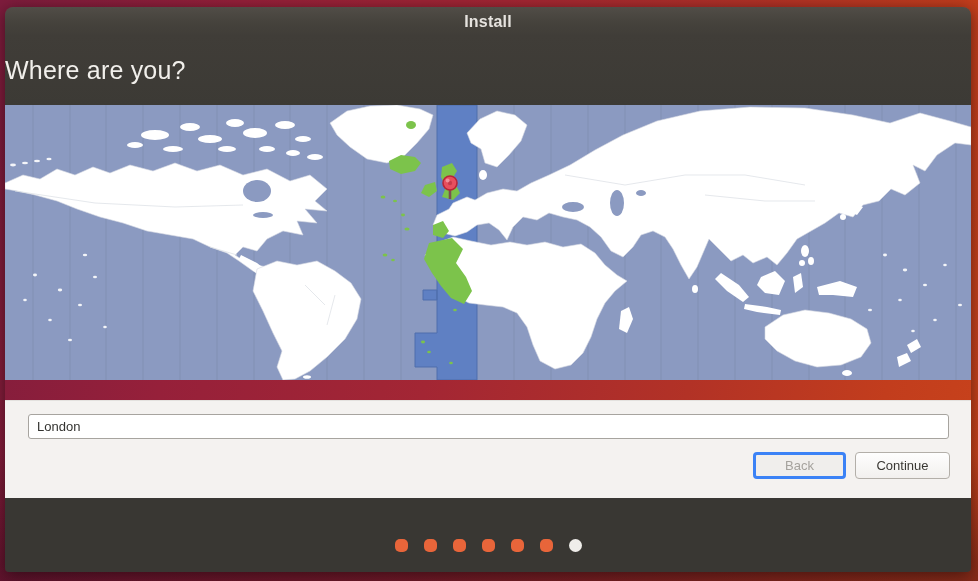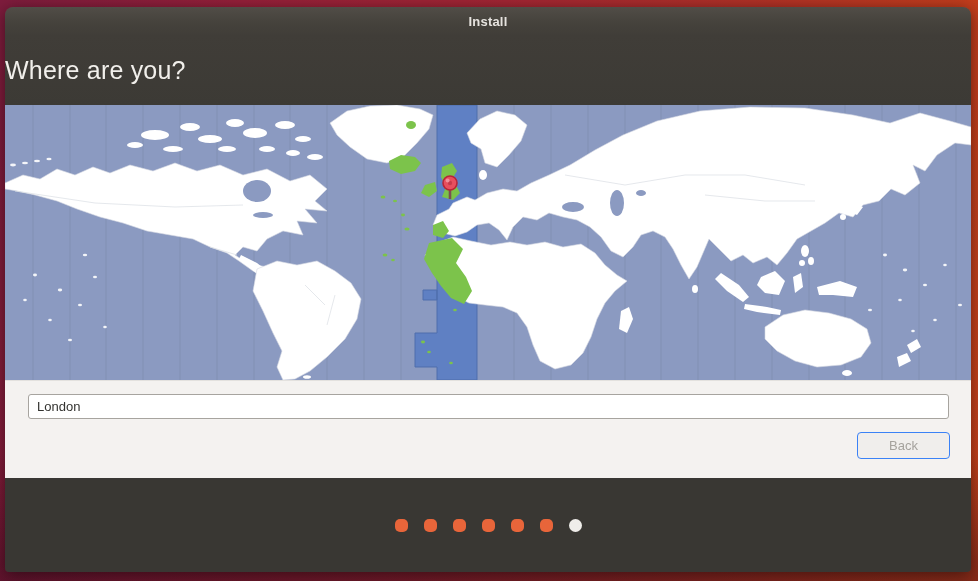--- a/index.html
+++ b/index.html
@@ -15,46 +15,47 @@
     position:absolute; left:5px; top:7px; width:966px; height:565px;
     border-radius:8px 8px 4px 4px; overflow:hidden;
     box-shadow:0 3px 16px rgba(0,0,0,.5);
     display:flex; flex-direction:column;
   }
   .titlebar {
     height:29px; flex:0 0 29px;
     background:linear-gradient(180deg,#514d47 0%,#45423c 55%,#403d38 100%);
     display:flex; align-items:center; justify-content:center;
   }
-  .titlebar-text { color:#e6e3df; font-size:13px; font-weight:bold; letter-spacing:.2px; }
+  .titlebar-text { color:#e6e3df; font-size:16px; font-weight:bold; letter-spacing:.2px; }
   .headerbar {
     height:69px; flex:0 0 69px;
     background:linear-gradient(180deg,#403d38 0%,#3c3a35 100%);
     display:flex; align-items:center; 
   }
   .heading { color:#f1efeb; font-size:25px; font-weight:400; letter-spacing:.2px; }
   .map-area { height:275px; flex:0 0 275px; position:relative; background:#8b9ac1; }
   .map-area svg { display:block; width:100%; height:100%; }
   .form-area {
     height:98px; flex:0 0 98px; background:#f4f2f0; position:relative;
     border-top:1px solid #e3e1de;
+    margin-top:20px;
   }
   .location-input {
     position:absolute; left:23px; right:22px; top:13px; height:25px;
     background:#ffffff; border:1px solid #a7a49f; border-radius:3px;
     font-family:inherit; font-size:13px; color:#333330; padding:0 8px;
     outline:none;
   }
   .btn-row { position:absolute; right:21px; top:51px; display:flex; gap:9px; }
   .btn {
     height:27px; border-radius:4px; font-family:inherit; font-size:13px;
     display:flex; align-items:center; justify-content:center;
   }
   .btn-back {
-    width:93px; background:#f0eeec; border:1px solid #3b82f6; color:#a5a29d;
+    width:93px; background:#f0eeec; border:3px solid #3b82f6; color:#a5a29d;
   }
   .btn-continue {
     width:95px; background:linear-gradient(180deg,#fefefe 0%,#f2f0ee 100%);
     border:1px solid #b3afa9; color:#3a3834; cursor:pointer;
   }
   .footer {
     flex:1 1 auto; background:#393733;
     display:flex; justify-content:center; align-items:flex-start; padding-top:41px;
   }
   .dots { display:flex; gap:16px; }
@@ -207,20 +208,21 @@
           <circle cx="445" cy="78" r="2.2" fill="#c93a4a"></circle>
           <circle cx="442.6" cy="75.6" r="2" fill="#f39aa3" opacity="0.85"></circle>
         </g>
       </svg>
     </div>
 
     <div class="form-area">
       <input class="location-input" type="text" value="London" style="">
       <div class="btn-row">
         <button class="btn btn-back" disabled="">Back</button>
+        <button class="btn btn-continue">Continue</button>
       </div>
     </div>
 
     <div class="footer">
       <div class="dots">
           <div class="dot"></div>
           <div class="dot"></div>
           <div class="dot"></div>
           <div class="dot"></div>
           <div class="dot"></div>

